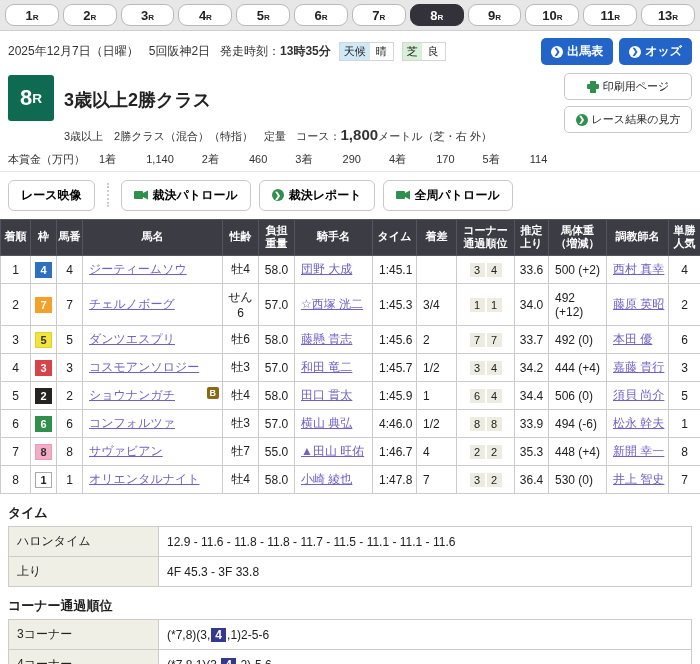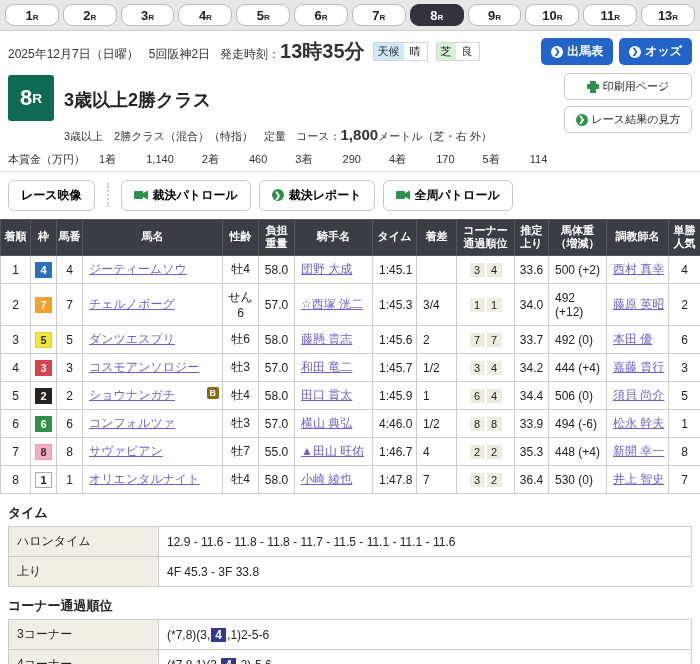--- a/index.html
+++ b/index.html
@@ -8,21 +8,21 @@
 
   
   .tabbar { display:flex; gap:4px; background:#e7e7e7; padding:4px 5px; border-bottom:1px solid #cfcfcf; }
   .tab { flex:1; text-align:center; background:#fff; border:1px solid #b9b9b9; border-radius:9px; padding:3px 0 2px; font-weight:bold; font-size:13px; cursor:pointer; }
   .tab.active { background:#33323b; color:#fff; border-color:#33323b; }
   .rsuf { font-size:0.62em; }
 
   
   .inforow { display:flex; align-items:center; padding:7px 8px 4px; }
   .datetext { font-size:12px; color:#333; }
-  .datetext b { font-size:20px; }
+  .datetext b { font-size:12px; }
   .sep { display:inline-block; width:10px; }
   .badge-pair { display:inline-flex; margin-left:8px; vertical-align:middle; border:1px solid #d5d5d5; }
   .badge-l { padding:1px 4px; font-size:11px; }
   .badge-v { padding:1px 6px; font-size:11px; background:#fff; }
   .bg-sky { background:#cfe9f6; }
   .bg-grass { background:#d8efd8; }
   .spacer { flex:1; }
   .btn-blue { background:#2264c8; color:#fff; border:none; border-radius:5px; font-weight:bold; font-size:12px; padding:5px 10px; margin-left:6px; cursor:pointer; display:inline-flex; align-items:center; gap:4px; }
   .cir { display:inline-flex; width:12px; height:12px; border-radius:50%; background:#fff; color:#2264c8; font-size:8px; align-items:center; justify-content:center; font-weight:bold; }
   .cir-green { display:inline-flex; width:12px; height:12px; border-radius:50%; background:#2f8f4c; color:#fff; font-size:8px; align-items:center; justify-content:center; font-weight:bold; }

